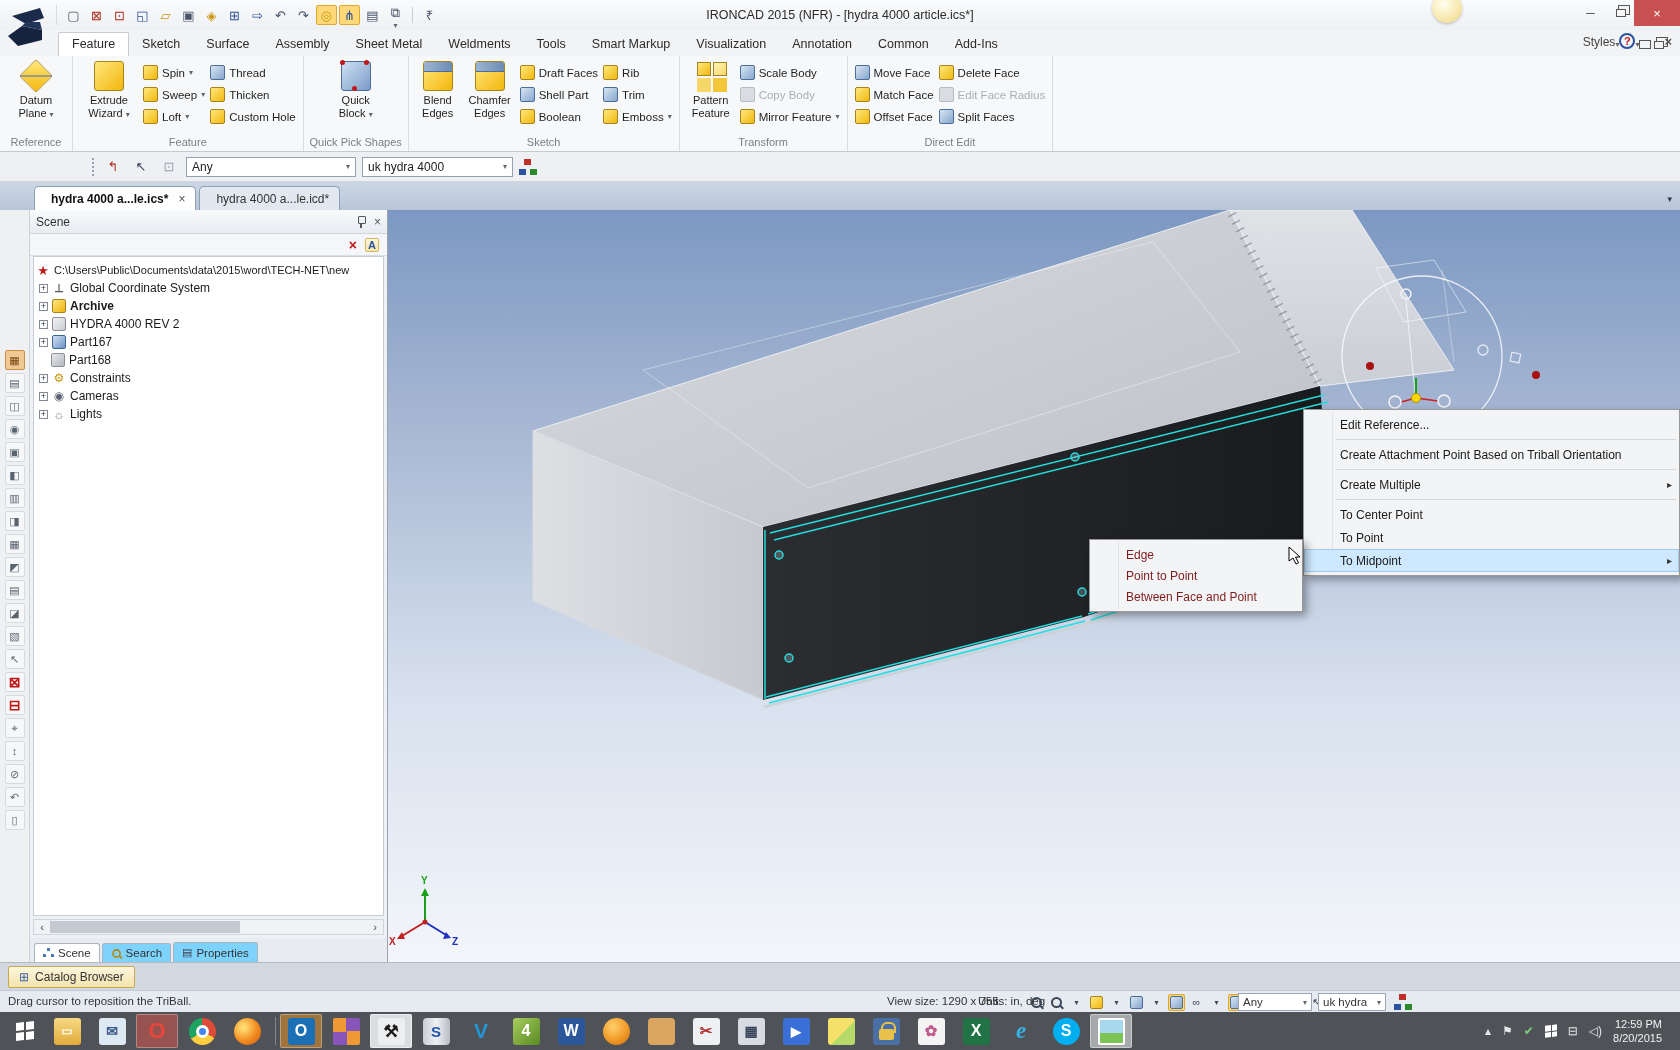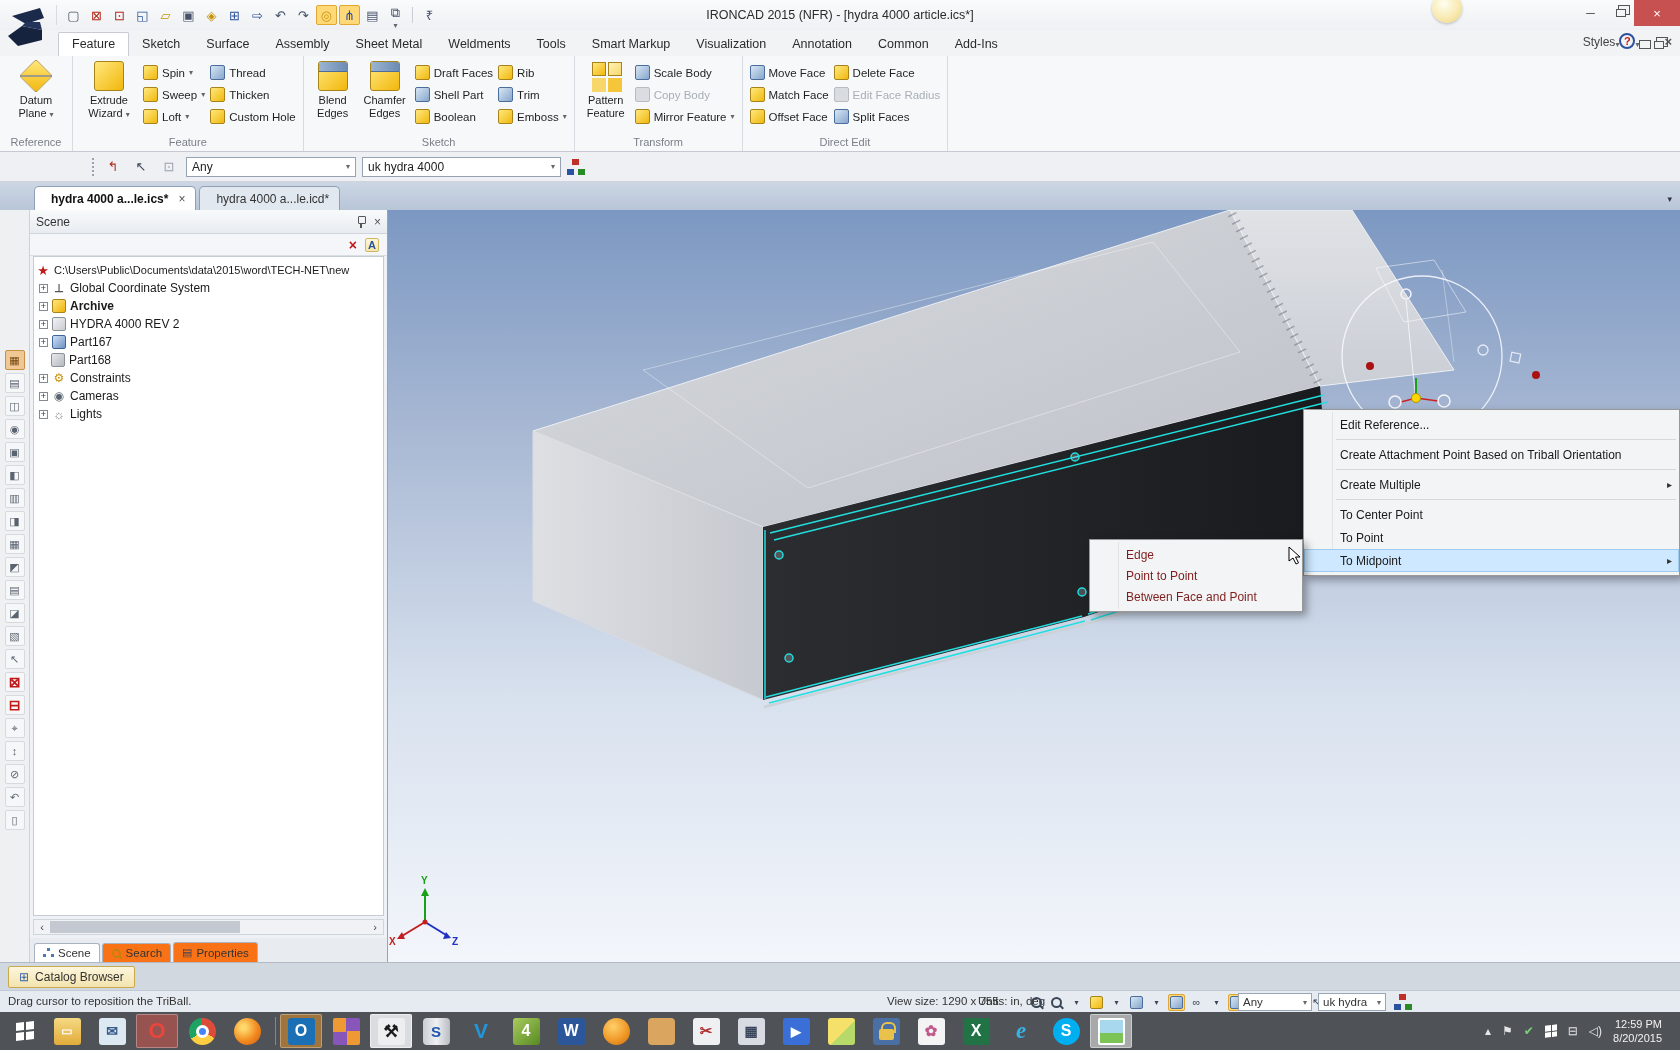--- a/index.html
+++ b/index.html
@@ -104,21 +104,21 @@
   .tico.gears { color:#c8950c; font-size:12px; }
   .tico.cam { color:#5a6470; font-size:12px; }
   .tico.light { color:#8a8f98; font-size:13px; }
   .trow.bold .tlabel { font-weight:bold; }
   .trow.path .tlabel { font-size:11px; }
   .sp-scroll { height:16px; margin:3px; display:flex; align-items:center; background:#f0f2f5; border:1px solid #d0d5dc; }
   .sarr { width:16px; text-align:center; font-size:11px; color:#445; }
   .strack { flex:1; height:100%; position:relative; }
   .sthumb { position:absolute; left:0; top:1px; bottom:1px; width:60%; background:#c4c9d1; }
   .sp-tabs { height:24px; display:flex; align-items:flex-end; padding-left:4px; gap:2px; background:#e8ecf1; }
-  .sptab { display:flex; align-items:center; gap:4px; padding:3px 8px; font-size:11.5px; border:1px solid #aab4c0; border-bottom:none; border-radius:3px 3px 0 0; background:#f97316; color:#333; }
+  .sptab { display:flex; align-items:center; gap:4px; padding:3px 8px; font-size:11.5px; border:1px solid #aab4c0; border-bottom:none; border-radius:3px 3px 0 0; background:#7dd3fc; color:#333; }
   .sptab.active { background:#fff; }
   .tree-mini { width:11px; height:10px; position:relative; }
   .tree-mini::before { content:""; position:absolute; width:3px; height:3px; background:#4a7ab5; left:4px; top:0; box-shadow:-4px 6px 0 #4a7ab5, 4px 6px 0 #4a7ab5; }
   .mag { width:11px; height:11px; border:2px solid #3a4656; border-radius:50%; position:relative; display:inline-block; }
   .mag::after { content:""; position:absolute; width:5px; height:2px; background:#3a4656; right:-4px; bottom:-2px; transform:rotate(45deg); }
   .mag.gold { border-color:#b8860b; } .mag.gold::after { background:#b8860b; }
   .prop-mini { font-size:11px; color:#445; }
 
   .viewport { flex:1; position:relative; background:linear-gradient(180deg,#7c98c2 0%,#a9b9d4 30%,#d8e1ee 65%,#f3f6fb 100%); overflow:hidden; }
   .viewport svg.model { position:absolute; left:0; top:0; }
@@ -311,20 +311,30 @@
             </div>
           <div class="smallitem">
               <span class="sic"></span>
               <span>Custom Hole</span>
             </div>
         </div>
       </div>
       <div class="rg-label">Feature</div>
     </div>
 
+    <div class="rgroup">
+      <div class="rg-body" style="justify-content:center; min-width:96px;">
+        <div class="bigbtn">
+          <div class="bicon v-blue"></div>
+          <span>Quick</span>
+          <span><span>Block</span> <span class="dd-arrow">▾</span></span>
+        </div>
+      </div>
+      <div class="rg-label">Quick Pick Shapes</div>
+    </div>
 
     <div class="rgroup">
       <div class="rg-body">
         <div class="bigbtn" style="width:44px">
           <div class="bicon v-yellow v-topedge"></div>
           <span>Blend</span>
           <span>Edges</span>
         </div>
         <div class="bigbtn" style="width:50px">
           <div class="bicon v-yellow v-topedge"></div>
@@ -427,21 +437,21 @@
 
   <div class="selrow">
     <span class="drag-dots"></span>
     <span class="selico" style="color:#b03020">↰</span>
     <span class="selico" style="color:#39445a">↖</span>
     <span class="selico" style="color:#9aa2ad">⊡</span>
     <div class="combo" style="width:170px">
       <span>Any</span>
         <span class="dd-arrow">▾</span>
     </div>
-    <div class="combo" style="width:199px">
+    <div class="combo" style="width:151px">
       <span>uk hydra 4000</span>
         <span class="dd-arrow">▾</span>
     </div>
     <span class="org-icon"></span>
   </div>
 
   <div class="docrow">
     <div class="dtab active">
       <span>hydra 4000 a...le.ics*</span>
       <span class="tclose">×</span>

